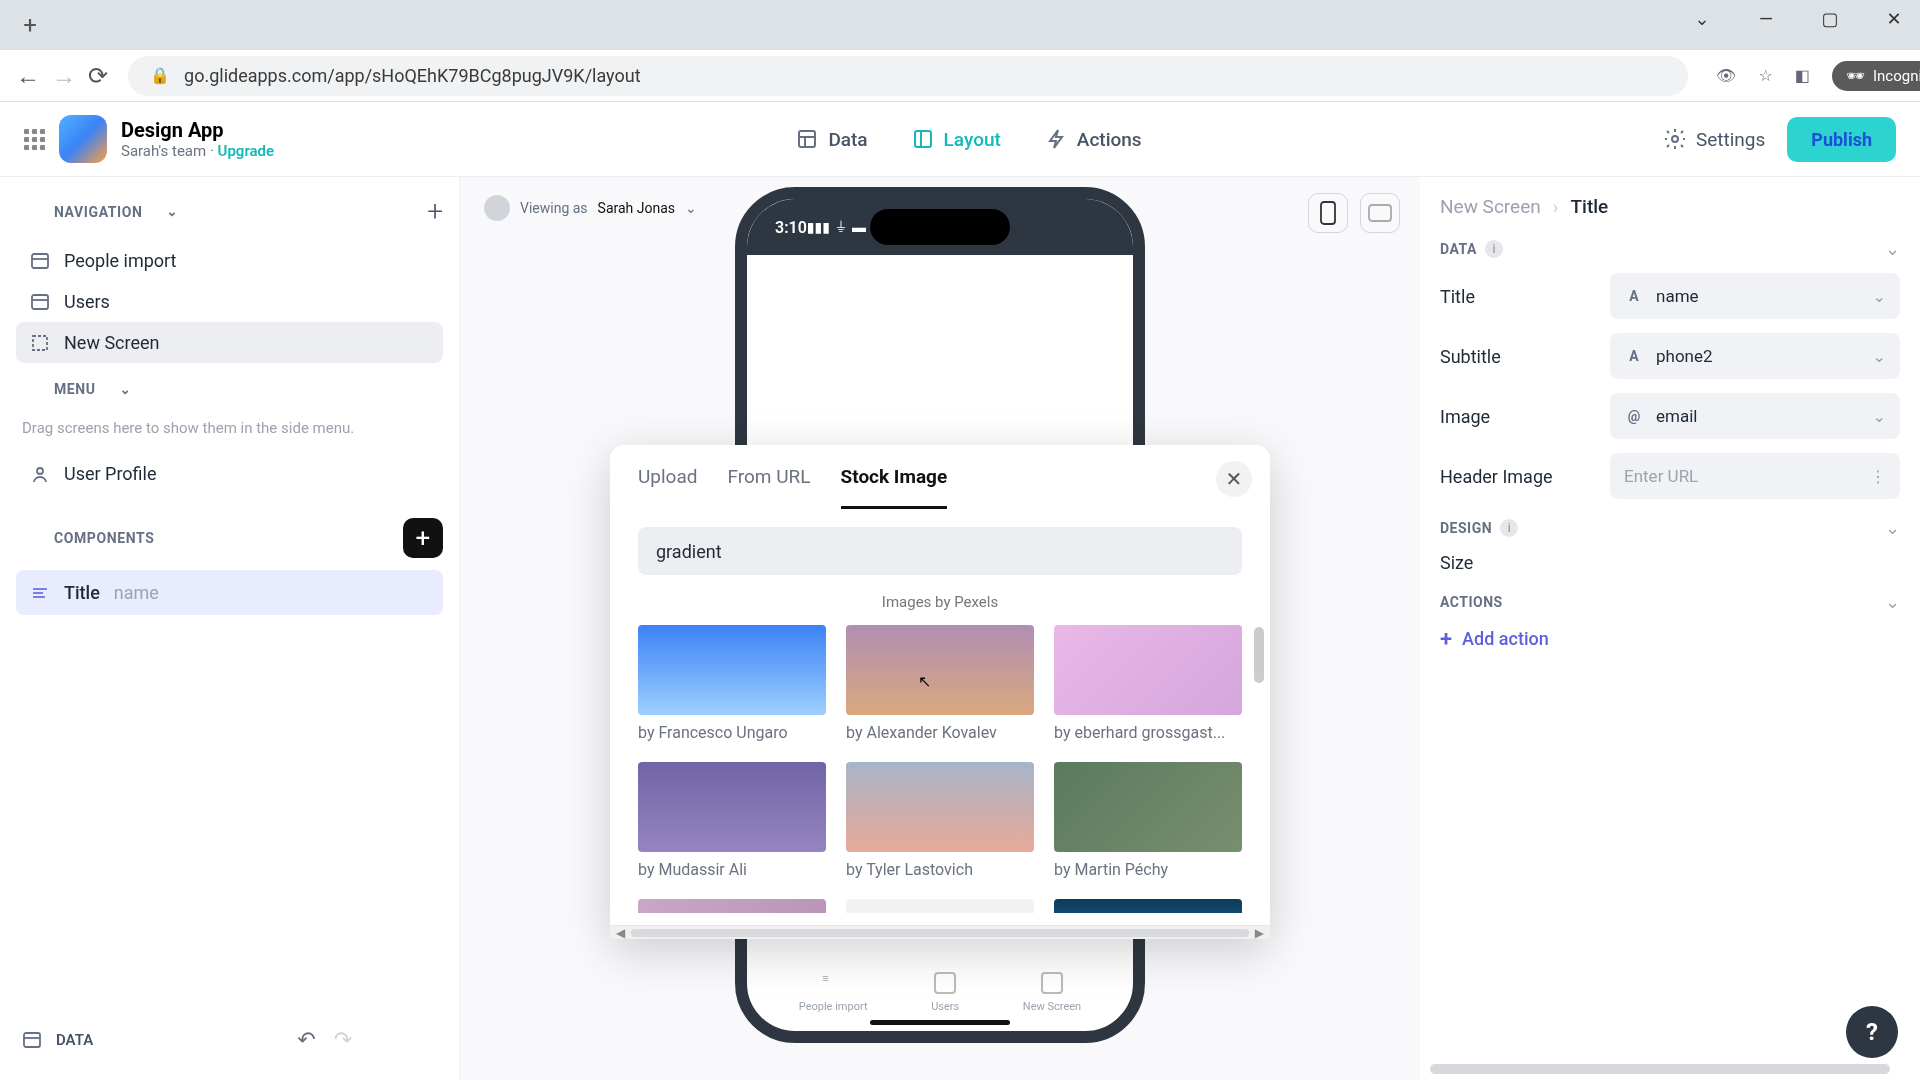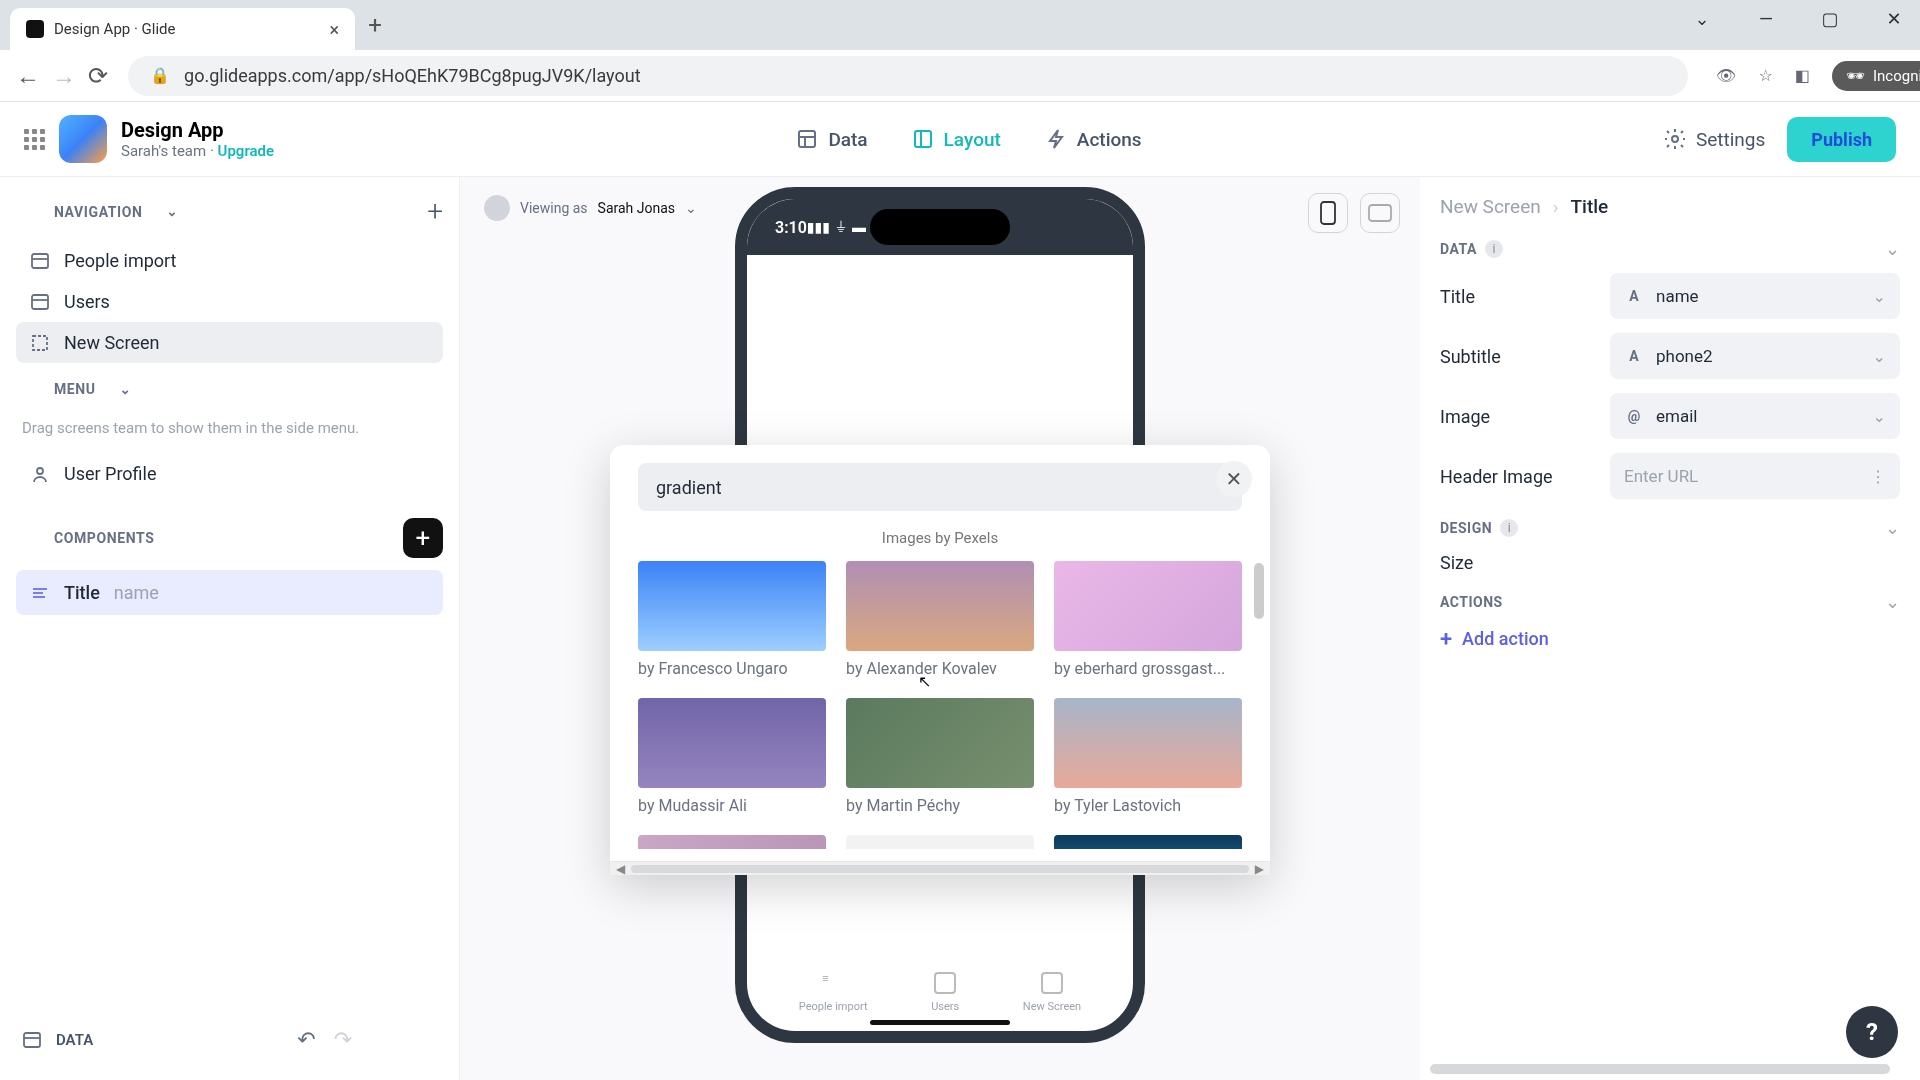--- a/index.html
+++ b/index.html
@@ -128,25 +128,20 @@
 
 .help-fab { position:fixed; right:22px; bottom:22px; width:52px; height:52px; border-radius:50%; background:#2e3741; color:#fff; display:flex; align-items:center; justify-content:center; font-size:24px; font-weight:700;}
 .hscroll-bar { position:fixed; bottom:6px; left:1430px; right:30px; height:10px; background:#d6d8dc; border-radius:5px;}
 
 .cursor-ptr { position:absolute; top:495px; left:50%; margin-left:-22px; font-size:16px; color:#000; z-index:20;}
 </style>
 </head>
 <body style="transform: scale(1);">
 
 <div class="browser-chrome">
-  <div class="browser-tab">
-    <span class="tab-favicon"></span>
-    <span class="tab-title">Design App · Glide</span>
-    <span class="tab-close">×</span>
-  </div>
   <span class="tab-add">+</span>
   <div class="window-controls">
     <span>⌄</span>
     <span>—</span>
     <span>▢</span>
     <span>✕</span>
   </div>
 </div>
 
 <div class="addr-bar">
@@ -254,21 +249,21 @@
         </svg>
       <span>New Screen</span>
     </div>
 
     <div class="section-head" style="margin-top:18px;">
       <span class="label">
           <span>MENU</span> 
           <span class="chev">⌄</span>
         </span>
     </div>
-    <div class="menu-hint">Drag screens team to show them in the side menu.</div>
+    <div class="menu-hint">Drag screens here to show them in the side menu.</div>
     <div class="nav-item">
       <svg width="20" height="20" fill="none" stroke="#667085" stroke-width="1.8">
           <circle cx="10" cy="7" r="3"></circle>
           <path d="M4 18c0-3 3-5 6-5s6 2 6 5"></path>
         </svg>
       <span>User Profile</span>
     </div>
 
     <div class="section-head" style="margin-top:24px;">
       <span class="label">COMPONENTS</span>
@@ -338,20 +333,25 @@
           </div>
         <div class="pt">
             <span class="ic"></span>
             <span>New Screen</span>
           </div>
       </div>
       <div class="home-bar"></div>
     </div>
 
     <div class="modal">
+      <div class="modal-tabs">
+        <div class="mtab">Upload</div>
+        <div class="mtab">From URL</div>
+        <div class="mtab active">Stock Image</div>
+      </div>
       <div class="modal-close">✕</div>
       <div class="search-wrap">
         <input class="search-input" value="gradient" style="">
       </div>
       <div class="pexels">Images by Pexels</div>
       <div class="grid">
         <div>
             <div class="thumb g1"></div>
             <div class="cap">by Francesco Ungaro</div>
           </div>
@@ -361,26 +361,26 @@
           </div>
         <div>
             <div class="thumb g3"></div>
             <div class="cap">by eberhard grossgast...</div>
           </div>
         <div>
             <div class="thumb g4"></div>
             <div class="cap">by Mudassir Ali</div>
           </div>
         <div>
+            <div class="thumb g5"></div>
+            <div class="cap">by Tyler Lastovich</div>
+          </div>
+        <div>
             <div class="thumb g6"></div>
             <div class="cap">by Martin Péchy</div>
-          </div>
-        <div>
-            <div class="thumb g5"></div>
-            <div class="cap">by Tyler Lastovich</div>
           </div>
         <div>
             <div class="thumb g7" style="height:14px;border-radius:4px 4px 0 0;"></div>
           </div>
         <div>
             <div class="thumb g8" style="height:14px;border-radius:4px 4px 0 0;"></div>
           </div>
         <div>
             <div class="thumb g9" style="height:14px;border-radius:4px 4px 0 0;"></div>
           </div>

